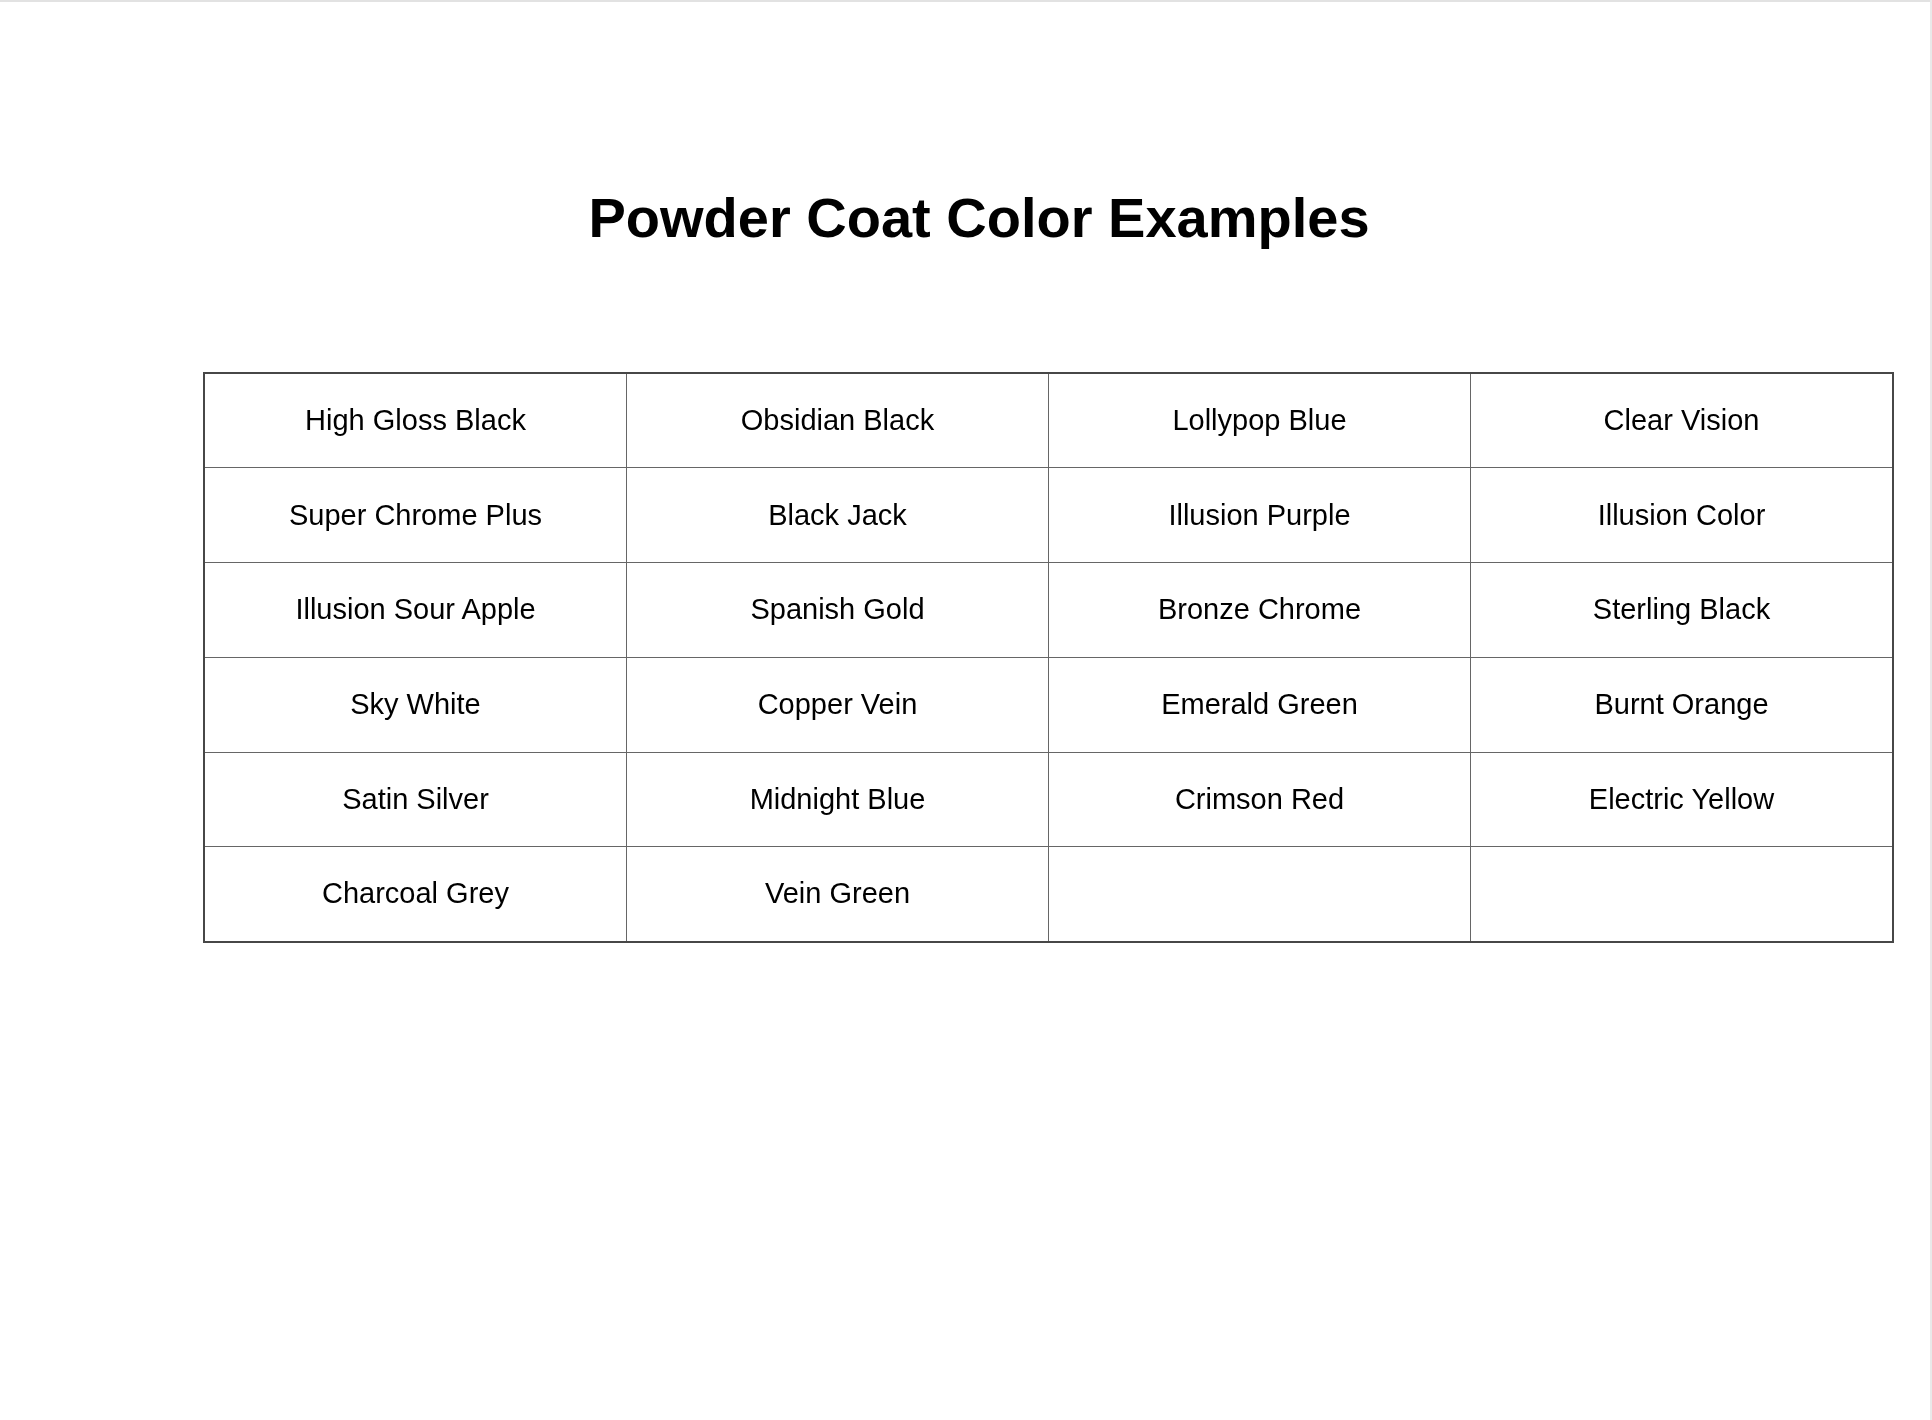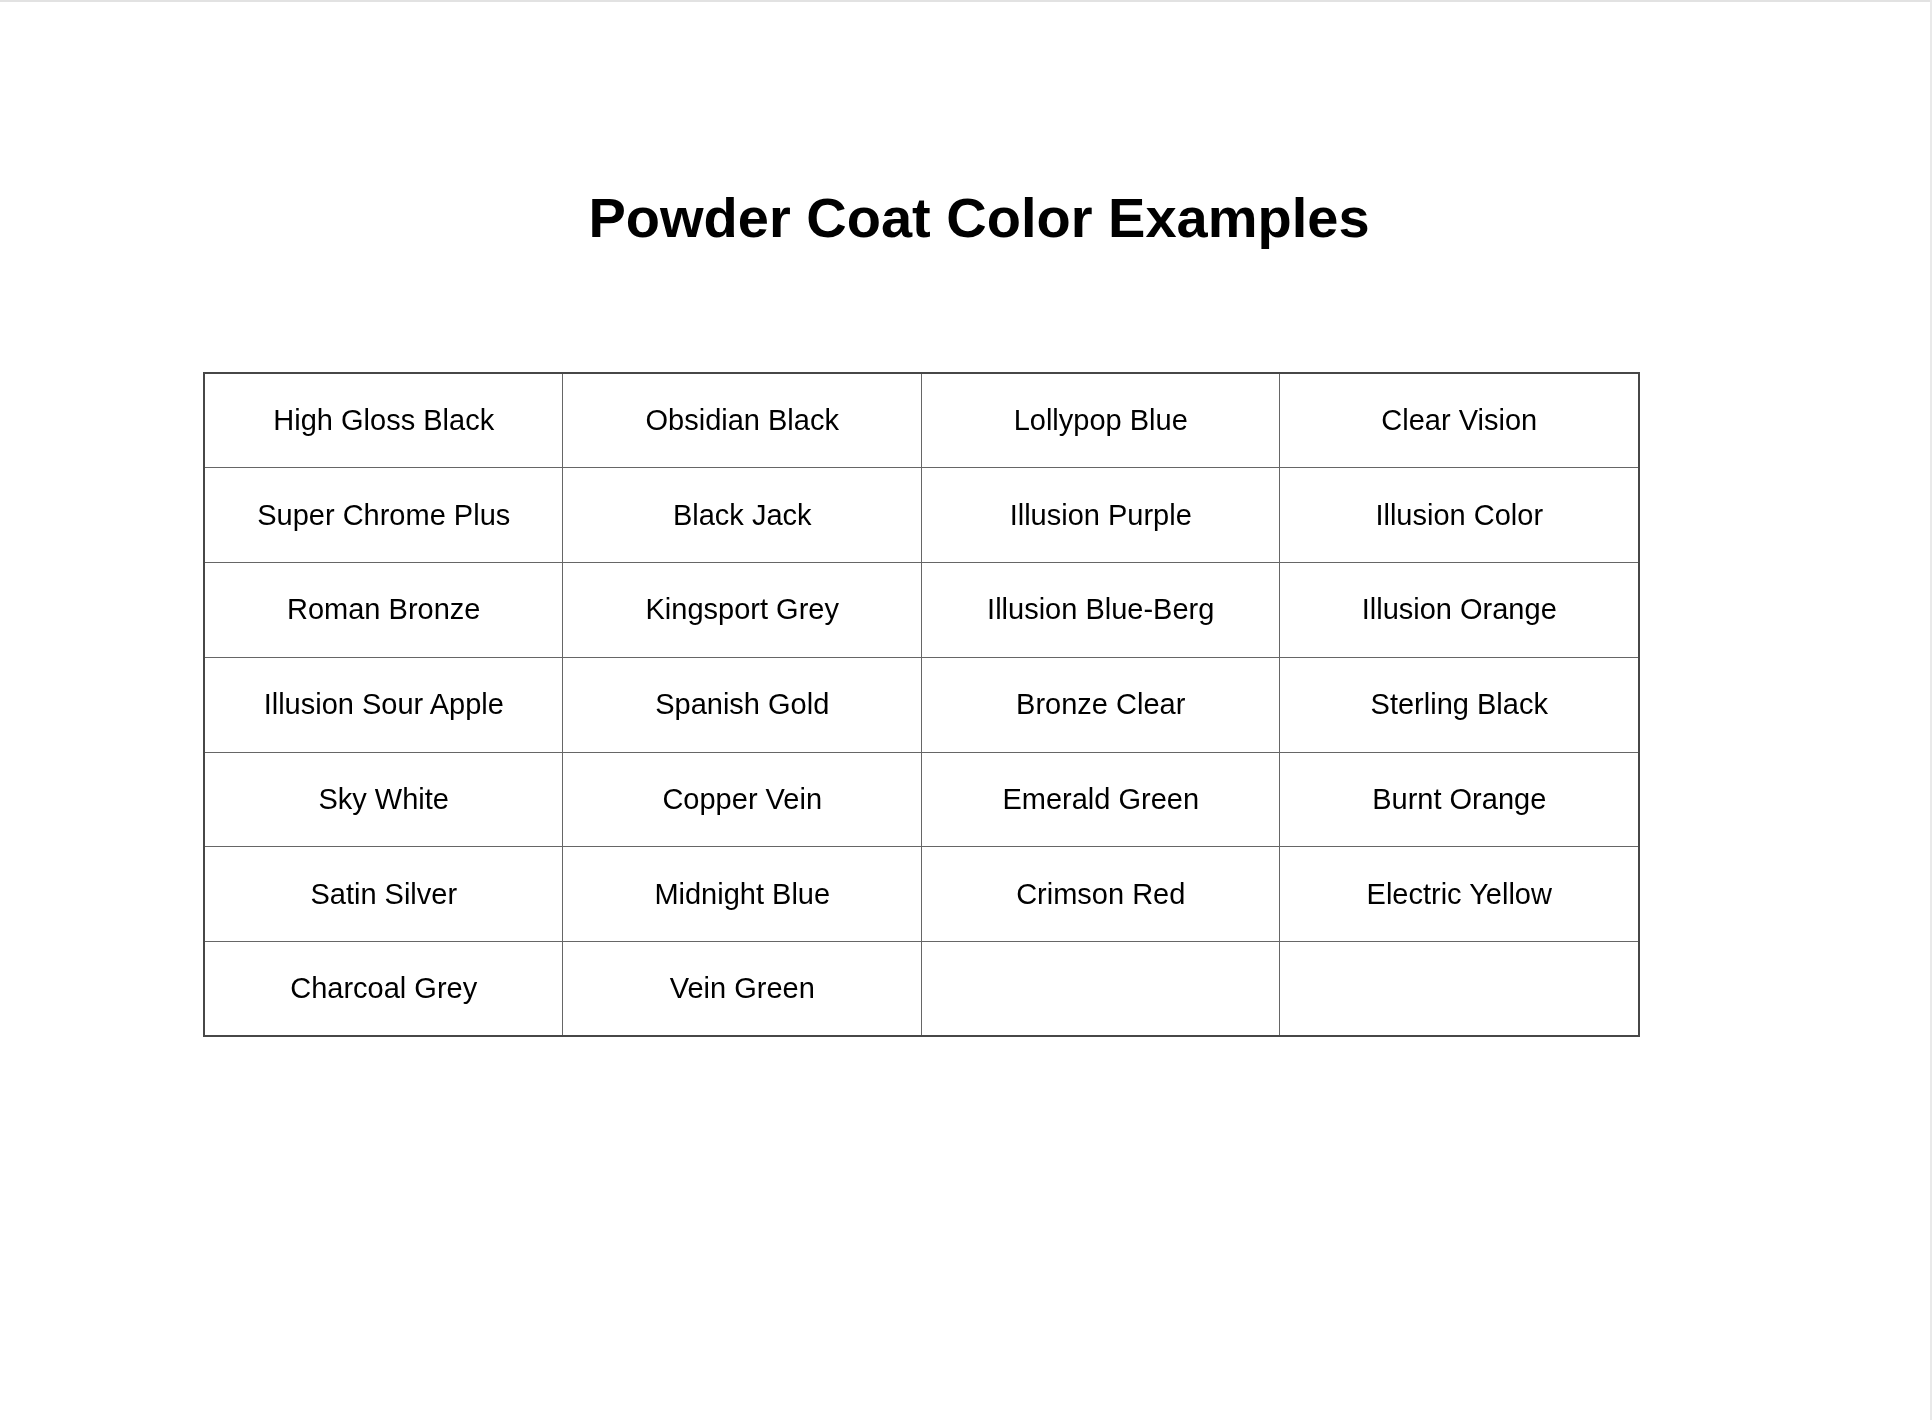--- a/index.html
+++ b/index.html
@@ -36,21 +36,21 @@
     text-align: center;
     font-size: 56px;
     font-weight: bold;
     line-height: 66px;
     color: #000000;
   }
   table.color-table {
     position: absolute;
     left: 203px;
     top: 372px;
-    width: 1437px;
+    width: 1691px;
     border-collapse: collapse;
     table-layout: fixed;
     border: 2px solid #474747;
   }
   table.color-table tr {
     height: 94.75px;
   }
   table.color-table td {
     width: 25%;
     border: 1px solid #666666;
@@ -79,29 +79,23 @@
       <td>Lollypop Blue</td>
       <td>Clear Vision</td>
     </tr>
     <tr>
       <td>Super Chrome Plus</td>
       <td>Black Jack</td>
       <td>Illusion Purple</td>
       <td>Illusion Color</td>
     </tr>
     <tr>
-      <td>Roman Bronze</td>
-      <td>Kingsport Grey</td>
-      <td>Illusion Blue-Berg</td>
-      <td>Illusion Orange</td>
-    </tr>
-    <tr>
       <td>Illusion Sour Apple</td>
       <td>Spanish Gold</td>
-      <td>Bronze Clear</td>
+      <td>Bronze Chrome</td>
       <td>Sterling Black</td>
     </tr>
     <tr>
       <td>Sky White</td>
       <td>Copper Vein</td>
       <td>Emerald Green</td>
       <td>Burnt Orange</td>
     </tr>
     <tr>
       <td>Satin Silver</td>

